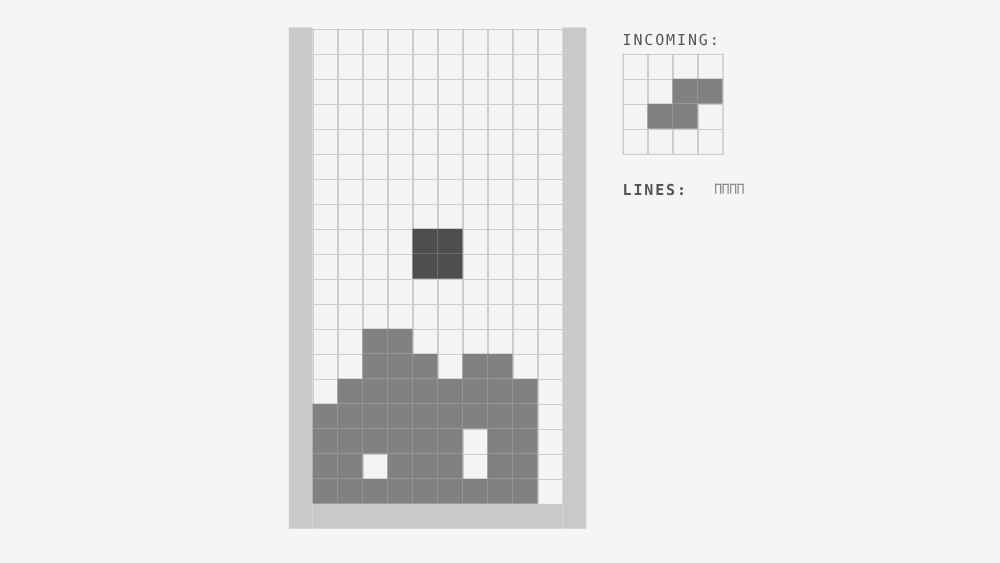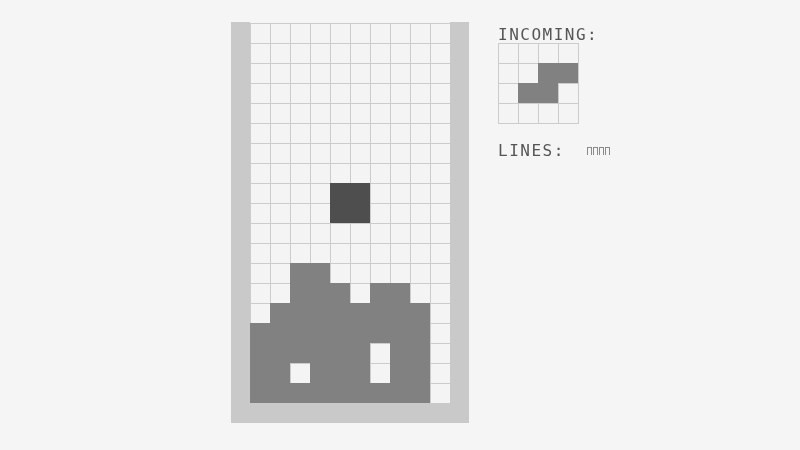--- a/index.html
+++ b/index.html
@@ -31,40 +31,40 @@
       repeating-linear-gradient(to bottom, var(--line, #ccc) 0 1px, transparent 1px 20px);
   }
   .cell { position: absolute; }
   .cell.stack { background: var(--stack, #818181); }
   .cell.piece { background: var(--piece, #4e4e4e); }
 
   
   .side-label {
     position: absolute;
     color: var(--text, #555);
-    font-size: 16px;
+    font-size: 12px;
     letter-spacing: 1.5px;
     white-space: nowrap;
   }
   .incoming-label { left: 498px; top: 25px; }
 
   .preview {
     position: absolute;
     left: 498px; top: 43px;
     width: 81px; height: 81px;
     border-right: 1px solid var(--line, #ccc);
     border-bottom: 1px solid var(--line, #ccc);
     background-color: var(--cell, #f4f4f4);
     background-image:
       repeating-linear-gradient(to right,  var(--line, #ccc) 0 1px, transparent 1px 20px),
       repeating-linear-gradient(to bottom, var(--line, #ccc) 0 1px, transparent 1px 20px);
   }
 
   .lines-row { position: absolute; left: 498px; top: 140px; height: 12px; }
-  .lines-row .side-label { position: static; }
+  .lines-row .side-label { position: static; font-weight: bold; }
   .lines-boxes {
     display: inline-block;
     margin-left: 22px;
     vertical-align: 1px;
   }
   .lines-box {
     display: inline-block;
     width: 5px; height: 8px;
     margin-right: 1px;
     border: 1px solid var(--boxc, #8a8a8a);

